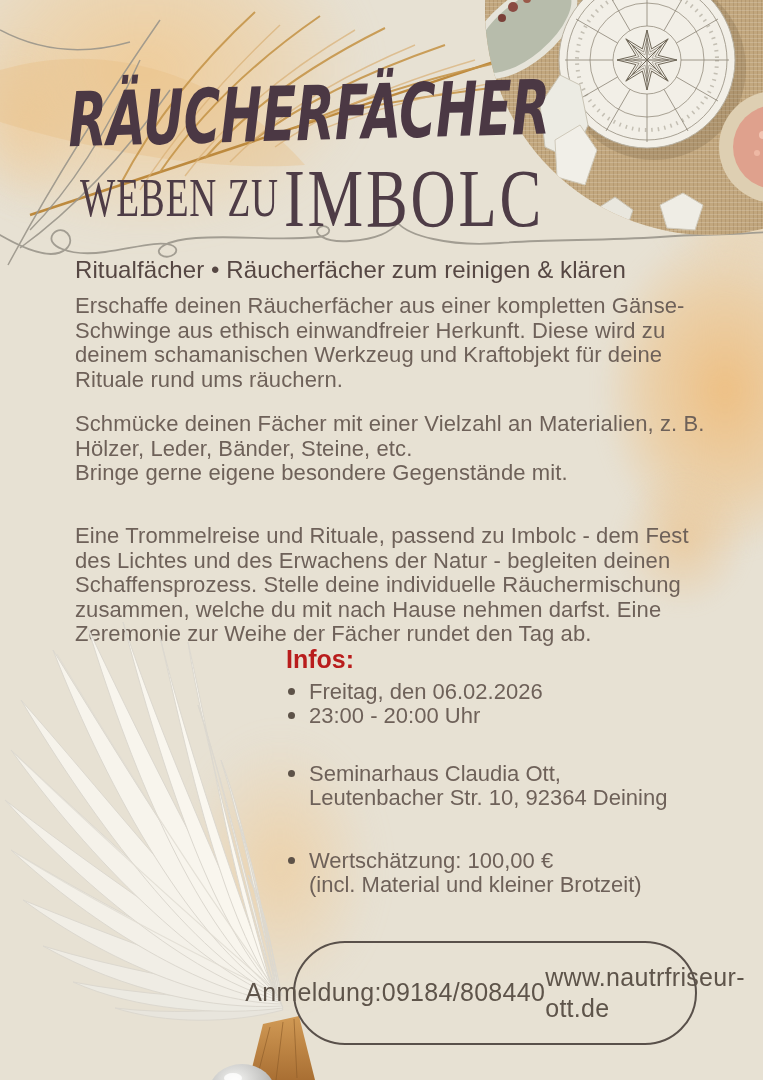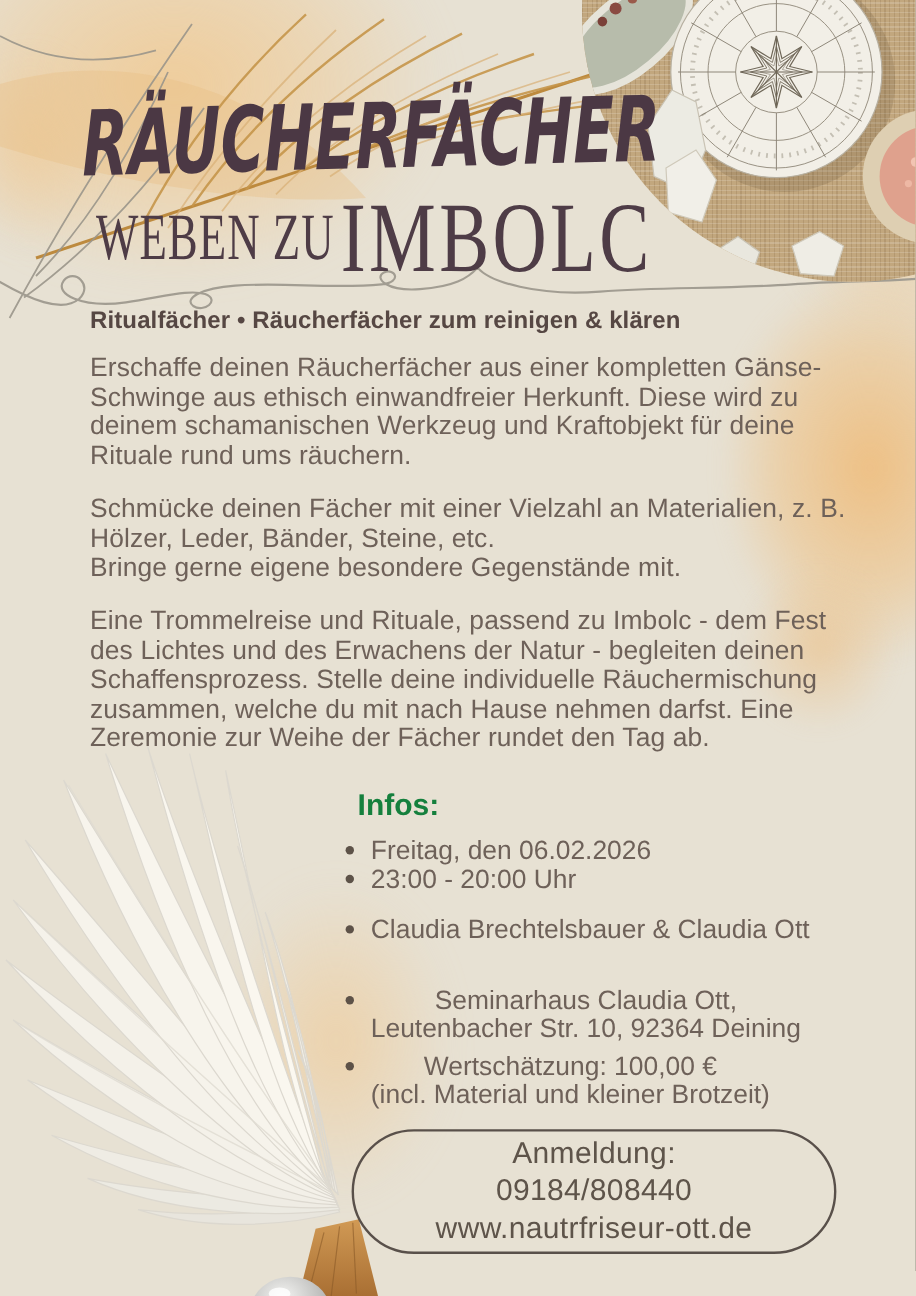--- a/index.html
+++ b/index.html
@@ -33,35 +33,35 @@
   .title{position:absolute;left:68px;top:76px;font-family:"DejaVu Sans",sans-serif;
          font-style:italic;font-weight:800;font-size:58px;color:#4b3844;letter-spacing:0;
          transform:scale(.86,1.3) rotate(-1deg);transform-origin:left top;white-space:nowrap;}
   .weben{position:absolute;left:80px;top:166px;font-family:"Liberation Serif","DejaVu Serif",serif;
          font-size:44px;color:#4e3c46;letter-spacing:1px;transform:scale(.85,1.25);
          transform-origin:left top;white-space:nowrap;}
   .imbolc{position:absolute;left:284px;top:150px;font-family:"Liberation Serif","DejaVu Serif",serif;
          font-size:68px;color:#4e3c46;letter-spacing:3px;transform:scale(.92,1.22);
          transform-origin:left top;white-space:nowrap;}
   
-  .headline{position:absolute;left:75px;top:256px;font-size:20px;font-weight:700;
+  .headline{position:absolute;left:75px;top:256px;font-size:24px;font-weight:400;
             color:#564743;letter-spacing:.1px;}
   .para{position:absolute;left:75px;width:645px;white-space:pre-line;font-size:22px;
         line-height:24.5px;color:#6e6159;letter-spacing:.1px;}
-  .p1{top:294px}.p2{top:412px}.p3{top:505px}
+  .p1{top:294px}.p2{top:412px}.p3{top:524px}
   .infos{position:absolute;left:286px;top:645px;width:440px;}
-  .infos h2{margin:12px;font-size:25px;line-height:28px;font-weight:700;color:#15803d;}
+  .infos h2{margin:0;font-size:25px;line-height:28px;font-weight:700;color:#b91c1c;}
   .info-item{display:flex;align-items:flex-start;font-size:22px;line-height:23.5px;
-             color:#6e6159;white-space:pre-line;text-align:center;}
+             color:#6e6159;white-space:pre-line;}
   .dot{flex:0 0 7px;width:7px;height:7px;border-radius:50%;background:#5d5248;
        margin:8px 14px 0 2px;}
-  .m7{margin-top:7px}.m0{margin-top:0}.m19{margin-top:19px}.m21{margin-top:35px}.m24{margin-top:8px}
+  .m7{margin-top:7px}.m0{margin-top:0}.m19{margin-top:19px}.m21{margin-top:35px}.m24{margin-top:40px}
   
   .pill{position:absolute;left:293px;top:941px;width:400px;height:100px;border:2px solid #59504a;
-        border-radius:60px;display:flex;flex-direction:column;justify-content:center;
+        border-radius:60px;display:flex;flex-direction:row;justify-content:center;
         align-items:center;color:#5e544a;font-size:25px;line-height:31.5px;letter-spacing:.3px;}
 </style>
 </head>
 <body>
 
 <div class="page">
 
   <div class="splash sp1"></div>
   <div class="splash sp5"></div>
   <div class="splash sp2"></div>
@@ -239,24 +239,20 @@
   <div class="infos">
     <h2>Infos:</h2>
     <div class="info-item m7">
       <span class="dot"></span>
       <span>Freitag, den 06.02.2026</span>
     </div>
     <div class="info-item m0">
       <span class="dot"></span>
       <span>23:00 - 20:00 Uhr</span>
     </div>
-    <div class="info-item m19">
-      <span class="dot"></span>
-      <span>Claudia Brechtelsbauer &amp; Claudia Ott</span>
-    </div>
     <div class="info-item m21">
       <span class="dot"></span>
       <span>Seminarhaus Claudia Ott,
 Leutenbacher Str. 10, 92364 Deining</span>
     </div>
     <div class="info-item m24">
       <span class="dot"></span>
       <span>Wertschätzung: 100,00 €
 (incl. Material und kleiner Brotzeit)</span>
     </div>

